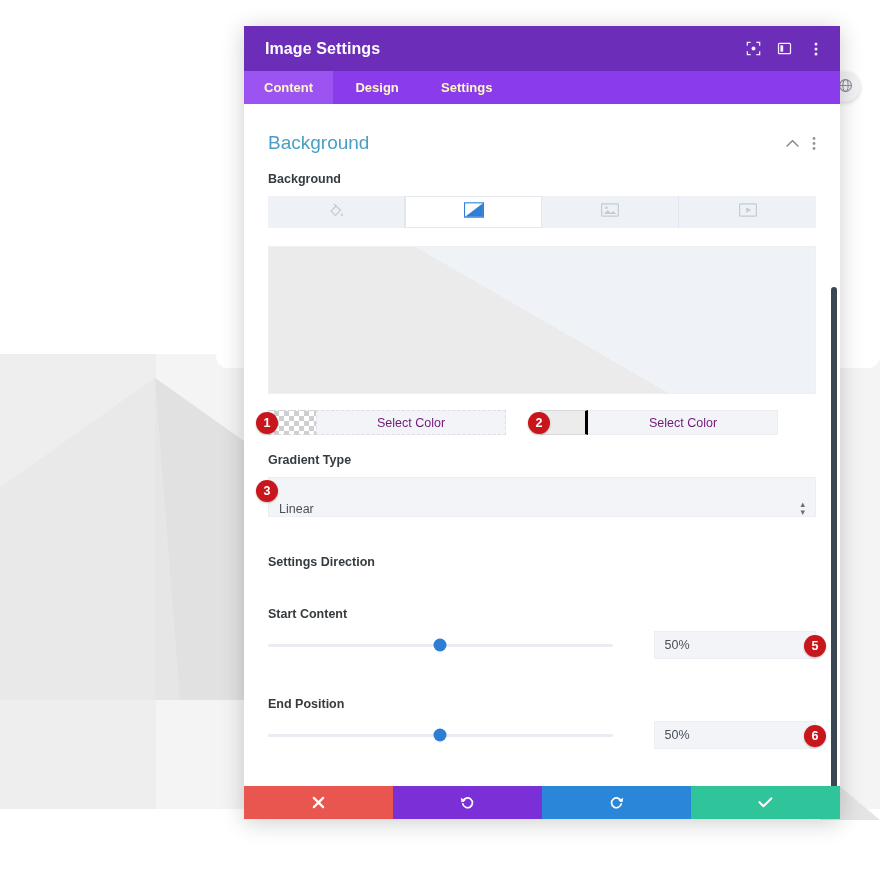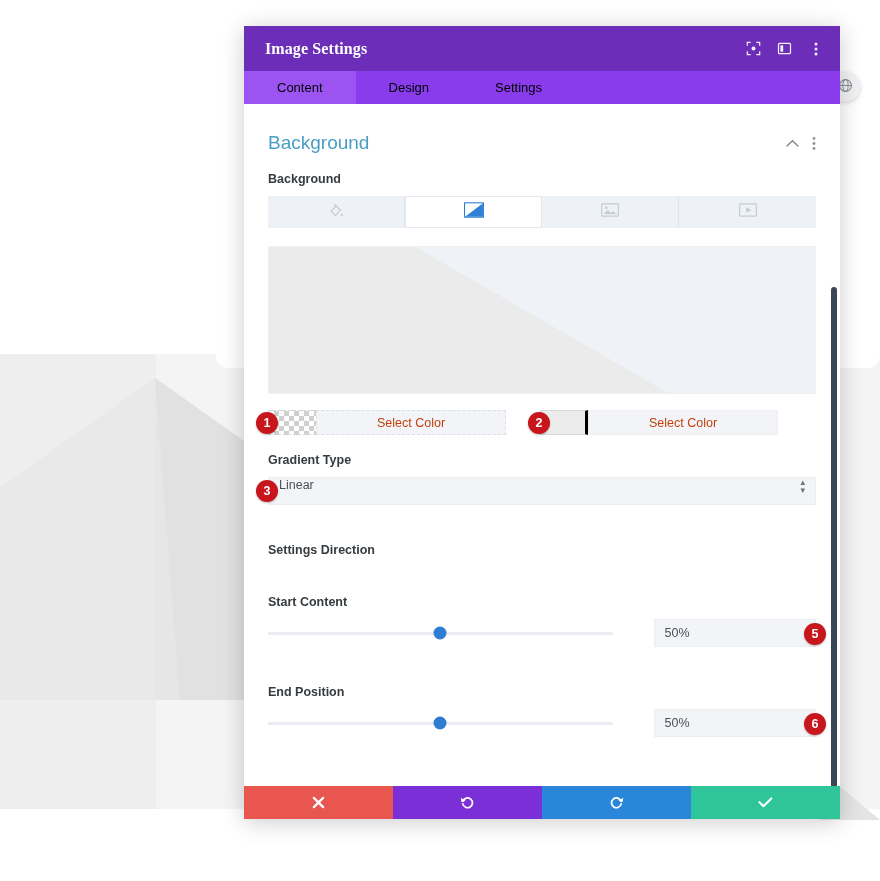--- a/index.html
+++ b/index.html
@@ -89,21 +89,20 @@
   }
 
   
   .modal-titlebar {
     height: 45px;
     background: #6c2eb9;
     display: flex;
     align-items: center;
     padding: 0 16px 0 21px;
     flex: 0 0 auto;
-    font-family: Liberation Serif, serif;
   }
   .modal-title {
     color: #ffffff;
     font-size: 16px;
     font-weight: bold;
     letter-spacing: 0.1px;
     flex: 1 1 auto;
   }
   .titlebar-icons {
     display: flex;
@@ -121,27 +120,27 @@
 
   
   .modal-tabs {
     height: 33px;
     background: #8a3ced;
     display: flex;
     flex: 0 0 auto;
   }
   .modal-tab {
     height: 33px;
-    padding: 0 33px;
+    padding: 0 20px;
     display: flex;
     align-items: center;
     justify-content: center;
-    color: #000000;
+    color: #fef9c3;
     font-size: 13px;
-    font-weight: normal;
+    font-weight: bold;
     cursor: pointer;
     min-width: 88px;
   }
   .modal-tab.active { background: #9b54f2; }
 
   
   .modal-body {
     position: relative;
     flex: 1 1 auto;
     background: #ffffff;
@@ -249,21 +248,21 @@
   }
   .swatch.solid { background: #ececec; border-style: solid; }
   .select-color-btn {
     flex: 1 1 auto;
     background: #f2f4f8;
     border: 1px dashed #dcdfe6;
     display: flex;
     align-items: center;
     justify-content: center;
     font-size: 12.5px;
-    color: #c2410c;
+    color: #701a75;
     cursor: pointer;
   }
   .color-item.solid-variant .select-color-btn {
     border-style: solid;
     border-color: #eceef2;
   }
 
   
   .badge {
     position: absolute;
@@ -277,25 +276,25 @@
     align-items: center;
     justify-content: center;
     z-index: 5;
     box-shadow: 0 1px 2px rgba(0,0,0,0.25);
   }
 
   
   .field-block { margin-bottom: 14px; position: relative; }
   .select-row { position: relative; }
   .select-box {
-    height: 28px;
+    height: 40px;
     background: #f2f4f8;
     border: 1px solid #eceef2;
     display: flex;
-    align-items: flex-start;
+    align-items: flex-end;
     padding: 0 10px;
     font-size: 12.5px;
     color: #4a5158;
     cursor: pointer;
   }
   .select-box .sel-val { flex: 1 1 auto; }
   .select-arrows {
     font-size: 9px;
     line-height: 8px;
     color: #6b7076;

